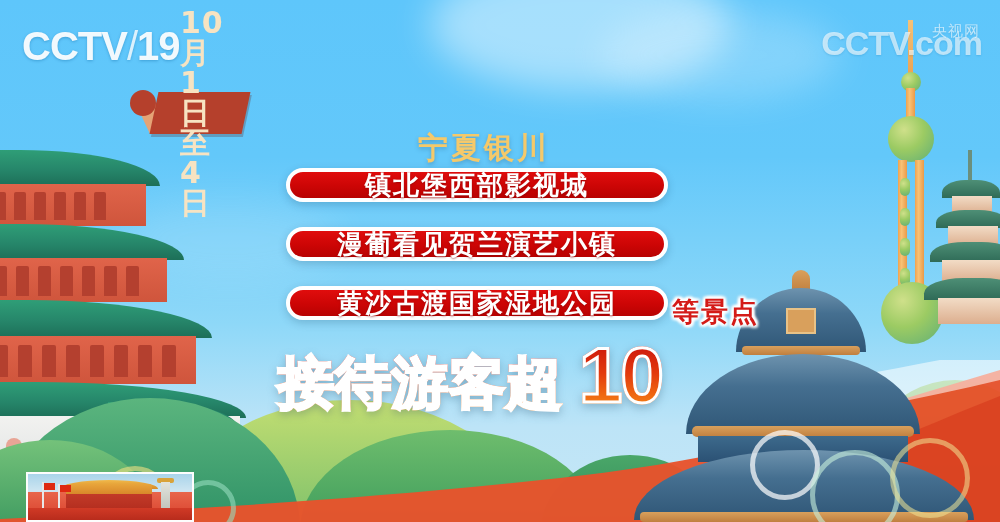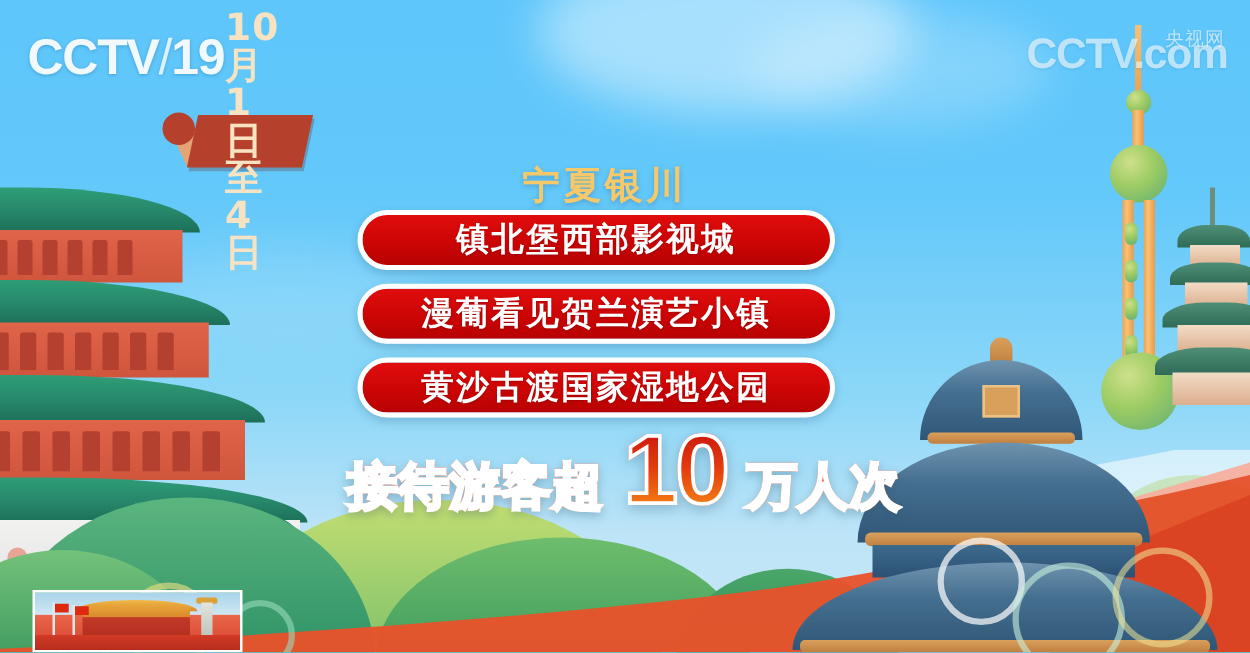--- a/index.html
+++ b/index.html
@@ -99,21 +99,21 @@
   
   .city-title {
     position:absolute; left:418px; top:128px;
     font-size:30px; font-weight:bold; color:#f5c96a;
     font-family:Liberation Mono, monospace; letter-spacing:3px;
     text-shadow:0 2px 4px rgba(40,90,130,.35);
   }
 
   
   .pill {
-    position:absolute; height:48px; display:flex; align-items:center; justify-content:center;
+    position:absolute; height:34px; display:flex; align-items:center; justify-content:center;
     background:linear-gradient(180deg,#e00d0d 0%,#cc0505 55%,#b80202 100%);
     border:4px solid #ffffff; border-radius:26px;
     box-shadow:0 3px 8px rgba(20,60,90,.22);
     padding:0 26px;
   }
   .pill span {
     color:#fff; font-size:26px; font-weight:bold; letter-spacing:2px;
     font-family:"DejaVu Sans",sans-serif; line-height:1;
     text-shadow:0 1px 2px rgba(120,0,0,.5);
   }
@@ -127,21 +127,21 @@
   }
 
   
   .headline {
     position:absolute; left:278px; top:336px;
     display:flex; align-items:baseline;
     font-family:"DejaVu Sans",sans-serif; font-weight:bold;
     white-space:nowrap;
   }
   .hl-part {
-    font-size:40px; line-height:1; letter-spacing:1px;
+    font-size:56px; line-height:1; letter-spacing:1px;
     background:linear-gradient(180deg,#d41510 8%,#e8460f 52%,#f98516 100%);
     -webkit-background-clip:text; background-clip:text; color:transparent;
     -webkit-text-stroke:3px #ffffff;
     paint-order:stroke fill;
     filter:drop-shadow(0 3px 4px rgba(40,80,110,.3));
   }
   .hl-num {
     font-size:78px; line-height:1; letter-spacing:-2px;
     background:linear-gradient(180deg,#c9120c 6%,#e33a0d 48%,#f99016 100%);
     -webkit-background-clip:text; background-clip:text; color:transparent;
@@ -313,25 +313,25 @@
 
   <div class="pill" style="left:286px;top:168px;width:382px;">
     <span>镇北堡西部影视城</span>
   </div>
   <div class="pill" style="left:286px;top:227px;width:382px;">
     <span>漫葡看见贺兰演艺小镇</span>
   </div>
   <div class="pill" style="left:286px;top:286px;width:382px;">
     <span>黄沙古渡国家湿地公园</span>
   </div>
+  <div class="suffix">等景点</div>
 
   <div class="headline">
     <span class="hl-part">接待游客超</span>
     <span class="hl-num">10</span>
-    <span class="hl-part">万人次</span>
   </div>
 
   <div class="photo">
     <div class="gate-roof"></div>
     <div class="gate"></div>
     <div class="flagpole" style="left:14px;top:8px;height:26px;"></div>
     <div class="flag" style="left:16px;top:9px;"></div>
     <div class="flagpole" style="left:30px;top:10px;height:24px;"></div>
     <div class="flag" style="left:32px;top:11px;"></div>
     <div class="pillar-top"></div>

